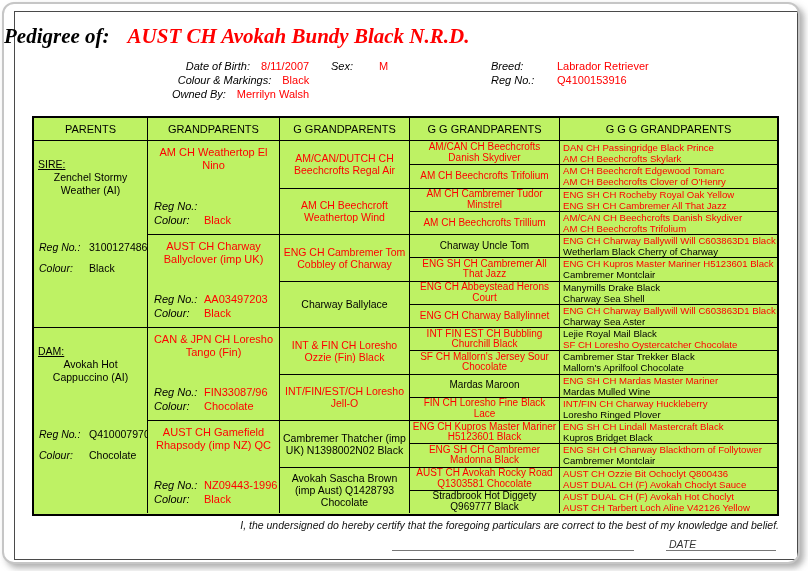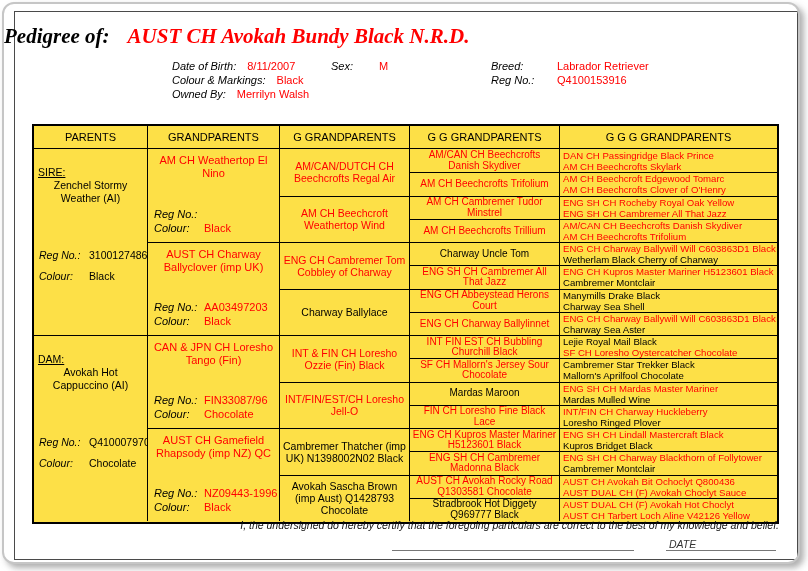--- a/index.html
+++ b/index.html
@@ -11,30 +11,30 @@
   
   .title-row{position:absolute;left:0;top:20px;width:100%;white-space:nowrap;
              font-family:"Liberation Serif","DejaVu Serif",serif;font-weight:bold;font-style:italic;font-size:21px;}
   .title-black{color:#000;margin-right:18px;}
   .title-red{color:#f00;}
 
   
   .info{position:absolute;font-size:11px;line-height:14px;white-space:nowrap;}
   .info .lbl{font-style:italic;color:#000;}
   .info .val{color:#f00;}
-  .info-left{left:168px;top:55px;}
+  .info-left{left:168px;top:55px;text-align:right;}
   .info-left .val{margin-left:11px;}
   .info-mid{left:327px;top:55px;}
   .info-mid .val{margin-left:26px;}
   .info-right{left:487px;top:55px;}
   .info-right .row{display:flex;}
   .info-right .lbl{width:66px;flex:none;}
 
   
-  .ptable{position:absolute;left:28px;top:112px;width:747px;height:400px;border:2px solid #000;box-sizing:border-box;background:#fde047;margin-top:8px;}
+  .ptable{position:absolute;left:28px;top:112px;width:747px;height:400px;border:2px solid #000;box-sizing:border-box;background:#bef264;}
   .thead{display:flex;height:23px;border-bottom:1px solid #000;box-sizing:border-box;}
   .hcell{display:flex;align-items:center;justify-content:center;font-size:11px;box-sizing:border-box;}
   .tbody{display:flex;height:372px;}
   .pcol{height:100%;box-sizing:border-box;min-width:0;}
   .w1{width:113px;flex:none;}
   .w2{width:132px;flex:none;}
   .w3{width:130px;flex:none;}
   .w4{width:150px;flex:none;}
   .w5{flex:1 1 auto;min-width:0;}
   .bl{border-left:1px solid #000;}
@@ -287,21 +287,21 @@
         </div>
         <div class="cell s1 ggg-cell">
           <div class="gl red">ENG SH CH Lindall Mastercraft Black</div>
           <div class="gl">Kupros Bridget Black</div>
         </div>
         <div class="cell s1 ggg-cell">
           <div class="gl red">ENG SH CH Charway Blackthorn of Follytower</div>
           <div class="gl">Cambremer Montclair</div>
         </div>
         <div class="cell s1 ggg-cell">
-          <div class="gl red">AUST CH Avokah Bit Ochoclyt Q800436</div>
+          <div class="gl red">AUST CH Ozzie Bit Ochoclyt Q800436</div>
           <div class="gl red">AUST DUAL CH (F) Avokah Choclyt Sauce</div>
         </div>
         <div class="cell s1 ggg-cell">
           <div class="gl red">AUST DUAL CH (F) Avokah Hot Choclyt</div>
           <div class="gl red">AUST CH Tarbert Loch Aline V42126 Yellow</div>
         </div>
       </div>
 
     </div>
   </div>

